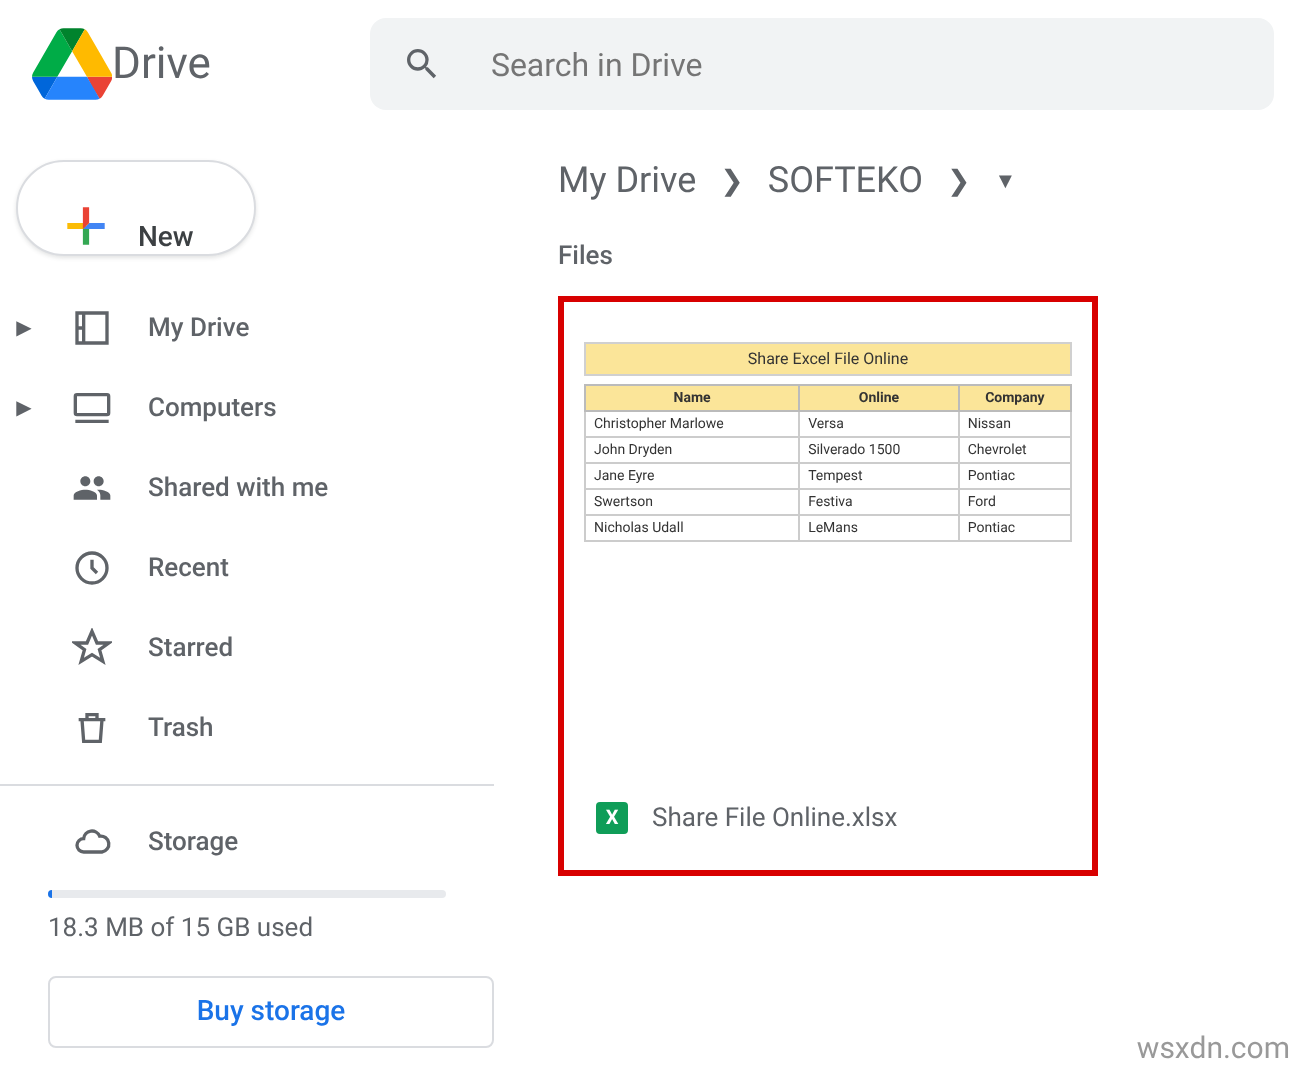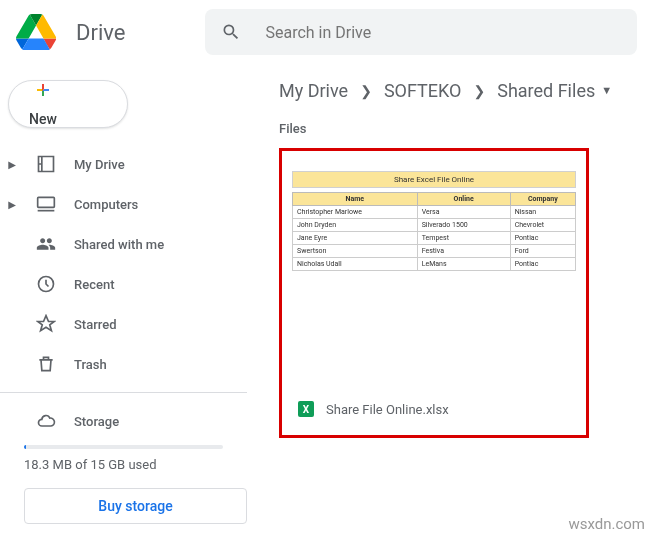--- a/index.html
+++ b/index.html
@@ -1,44 +1,44 @@
 <!DOCTYPE html>
 <html><head>
 <meta charset="utf-8">
 <style>
 * { box-sizing: border-box; margin: 0; padding: 0; font-family: Roboto, Arial, sans-serif; }
 body { width: 653px; height: 539px; background: #fff; overflow: hidden; position: relative; }
 .header { height: 64px; display: flex; align-items: center; padding: 0 16px; }
-.logo-wrap { display: flex; align-items: center; gap: 20px; margin-right: 80px; }
+.logo-wrap { display: flex; align-items: center; gap: 0; margin-right: 80px; }
 .logo { width: 40px; height: 40px; }
 .app-title { font-size: 22px; color: #5f6368; }
 .search-bar { flex: 1; height: 46px; background: #f1f3f4; border-radius: 8px; display: flex; align-items: center; padding: 0 16px; gap: 24px; }
 .search-icon { width: 20px; height: 20px; color: #5f6368; }
 .search-input { border: none; background: transparent; font-size: 16px; color: #5f6368; outline: none; flex: 1; }
 .main { display: flex; height: calc(100% - 64px); }
 .sidebar { width: 255px; padding-top: 8px; padding-right: 8px; display: flex; flex-direction: column; }
-.new-btn { margin: 8px 16px 16px 8px; width: 120px; height: 48px; border-radius: 24px; border: 1px solid #dadce0; background: #fff; display: flex; align-items: flex-start; gap: 12px; padding: 0 20px; box-shadow: 0 1px 2px rgba(60,64,67,0.15); cursor: pointer; flex-direction: column; }
+.new-btn { margin: 8px 16px 16px 8px; width: 120px; height: 48px; border-radius: 24px; border: 1px solid #dadce0; background: #fff; display: flex; align-items: flex-end; gap: 12px; padding: 0 20px; box-shadow: 0 1px 2px rgba(60,64,67,0.15); cursor: pointer; }
 .new-btn span { font-size: 14px; color: #3c4043; font-weight: 500; }
 .plus-icon { width: 28px; height: 28px; }
 .nav-item { height: 40px; display: flex; align-items: center; padding-left: 6px; gap: 18px; border-radius: 0 20px 20px 0; cursor: pointer; color: #5f6368; }
 .nav-item .chev { width: 12px; display: flex; justify-content: center; font-size: 10px; color: #5f6368; }
 .nav-item .nav-icon { width: 20px; height: 20px; color: #5f6368; }
 .nav-item .label { font-size: 13px; color: #5f6368; font-weight: 500; }
 .divider { height: 1px; background: #dadce0; margin: 8px 0 8px 0; }
 .storage-bar { margin: 4px 24px 8px 24px; height: 4px; background: #e8eaed; border-radius: 2px; overflow: hidden; }
 .storage-fill { height: 100%; width: 1%; background: #1a73e8; }
 .storage-text { font-size: 13px; color: #5f6368; margin-left: 24px; }
 .buy-btn { margin: 16px 0 0 24px; height: 36px; padding: 0 4px; border: 1px solid #dadce0; background: #fff; color: #1a73e8; font-size: 14px; font-weight: 500; border-radius: 4px; cursor: pointer; }
 .content { flex: 1; padding: 16px 24px; overflow: hidden; }
 .breadcrumb { display: flex; align-items: center; gap: 12px; font-size: 18px; color: #5f6368; margin-bottom: 20px; }
 .crumb { cursor: pointer; }
 .chev-r { color: #5f6368; font-size: 14px; }
 .crumb-last { display: flex; align-items: center; gap: 6px; }
 .section-label { font-size: 13px; font-weight: 500; color: #5f6368; margin-bottom: 12px; }
-.file-card { width: 310px; height: 290px; border: 3px solid #d80000; background: #fff; padding: 20px 10px 10px 10px; display: flex; flex-direction: column; }
+.file-card { width: 270px; height: 290px; border: 3px solid #d80000; background: #fff; padding: 20px 10px 10px 10px; display: flex; flex-direction: column; }
 .thumb { background: #fff; display: flex; flex-direction: column; align-items: stretch; font-size: 7px; }
 .thumb-title { text-align: center; background: #fbe599; padding: 3px; font-size: 8px; color: #333; border: 1px solid #d0d0d0; }
 .thumb-table { border-collapse: collapse; width: 100%; margin-top: 4px; }
 .thumb-table th { background: #fbe599; border: 1px solid #bbb; padding: 2px 4px; font-weight: bold; font-size: 7px; color: #333; }
 .thumb-table td { border: 1px solid #ccc; padding: 2px 4px; font-size: 7px; color: #333; }
 .file-footer { margin-top: auto; display: flex; align-items: center; gap: 12px; padding: 8px 6px; }
 .xlsx-icon { width: 16px; height: 16px; background: #0f9d58; color: #fff; font-size: 10px; font-weight: bold; display: flex; align-items: center; justify-content: center; border-radius: 2px; }
 .file-name { font-size: 13px; color: #5f6368; }
 .watermark { position: absolute; bottom: 6px; right: 8px; font-size: 15px; color: #999; }
 svg { display: block; }
@@ -141,21 +141,20 @@
     <button class="buy-btn">Buy storage</button>
   </div>
 
   <div class="content">
     <div class="breadcrumb">
       <span class="crumb">My Drive</span>
       <span class="chev-r">❯</span>
       <span class="crumb">SOFTEKO</span>
       <span class="chev-r">❯</span>
       <span class="crumb crumb-last">
-        <span>Shared Files</span>
         <span style="font-size:11px;">▼</span>
       </span>
     </div>
 
     <div class="section-label">Files</div>
 
     <div class="file-card">
       <div class="thumb">
         <div class="thumb-title">Share Excel File Online</div>
         <table class="thumb-table">

